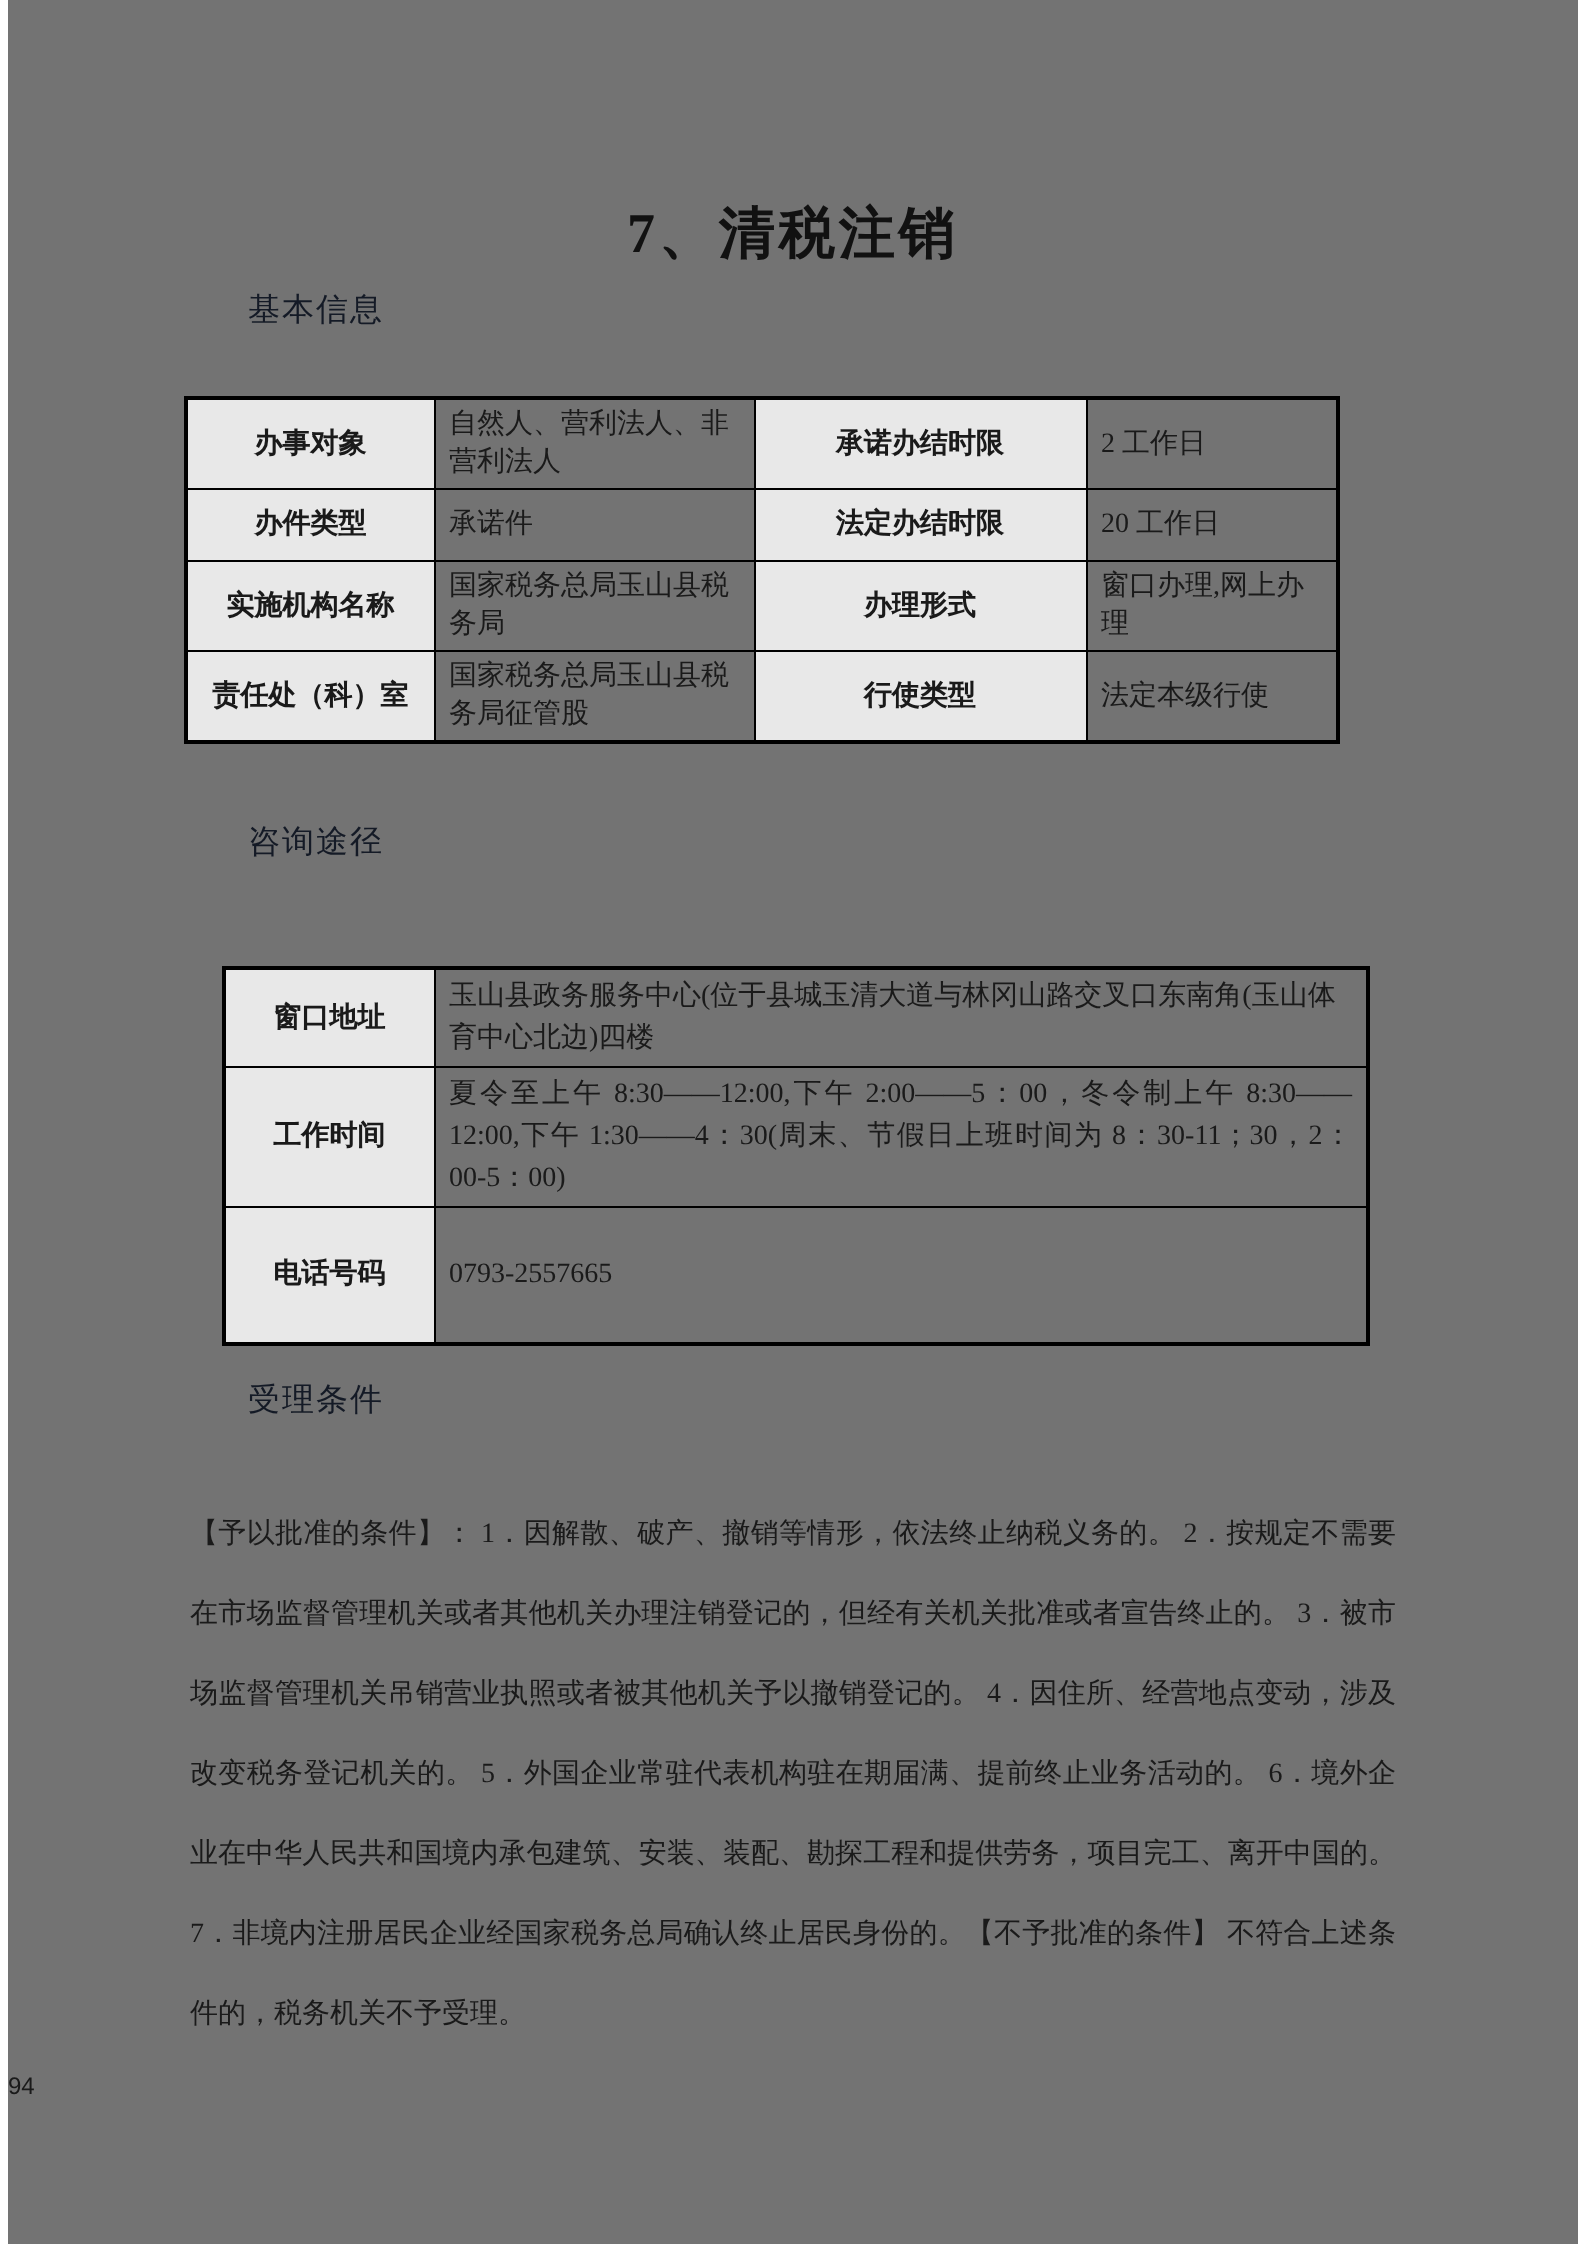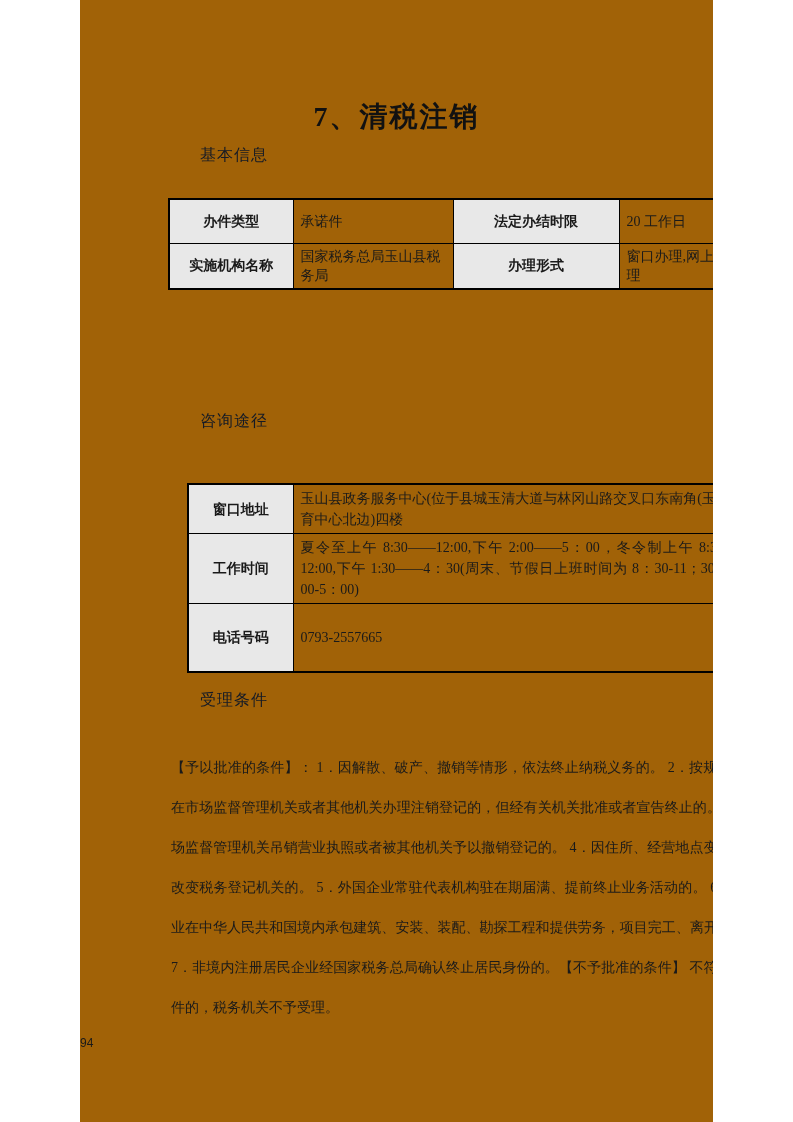--- a/index.html
+++ b/index.html
@@ -1,23 +1,23 @@
 <!DOCTYPE html>
 <html lang="zh"><head>
 <meta charset="utf-8">
 <style>
   * { margin: 0; padding: 0; box-sizing: border-box; }
   html, body { background: #ffffff; }
   body { font-family: "Liberation Serif", "DejaVu Serif", serif; color: #1a1a1a; }
 
   .page {
     position: relative;
-    width: 633px;
+    width: 785px;
     height: 1122px;
-    background: #a16207;
+    background: #737373;
     margin: 0 auto;
     overflow: hidden;
   }
 
   .doc-title {
     position: absolute;
     top: 98px; left: 0;
     width: 100%;
     text-align: center;
     font-family: "Liberation Serif", "DejaVu Serif", serif;
@@ -107,30 +107,42 @@
 
   <table class="info" id="basic-table">
     <colgroup>
       <col style="width:124px">
         <col style="width:160px">
         <col style="width:166px">
         <col style="width:126px">
     </colgroup>
     <tbody>
       <tr>
+        <td class="lbl">办事对象</td>
+        <td class="val">自然人、营利法人、非营利法人</td>
+        <td class="lbl">承诺办结时限</td>
+        <td class="val">2 工作日</td>
+      </tr>
+      <tr>
         <td class="lbl">办件类型</td>
         <td class="val">承诺件</td>
         <td class="lbl">法定办结时限</td>
         <td class="val">20 工作日</td>
       </tr>
       <tr>
         <td class="lbl">实施机构名称</td>
         <td class="val">国家税务总局玉山县税务局</td>
         <td class="lbl">办理形式</td>
         <td class="val">窗口办理,网上办理</td>
+      </tr>
+      <tr>
+        <td class="lbl">责任处（科）室</td>
+        <td class="val">国家税务总局玉山县税务局征管股</td>
+        <td class="lbl">行使类型</td>
+        <td class="val">法定本级行使</td>
       </tr>
     </tbody>
   </table>
 
   <div class="section-heading" id="heading-consult">咨询途径</div>
 
   <table class="info" id="consult-table">
     <colgroup>
       <col style="width:105px">
         <col style="width:467px">

